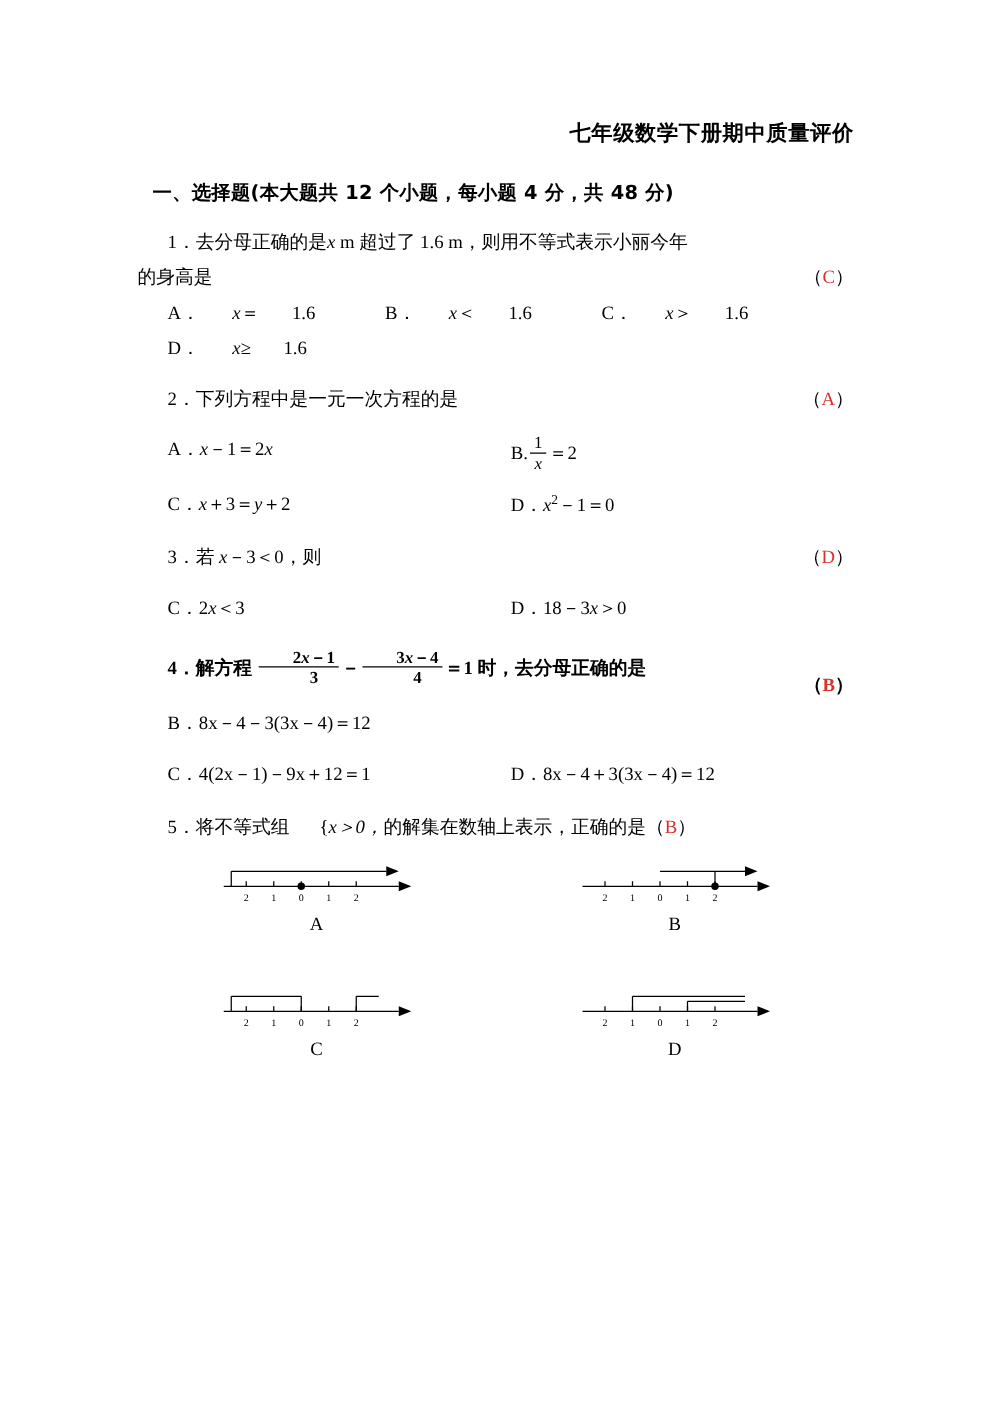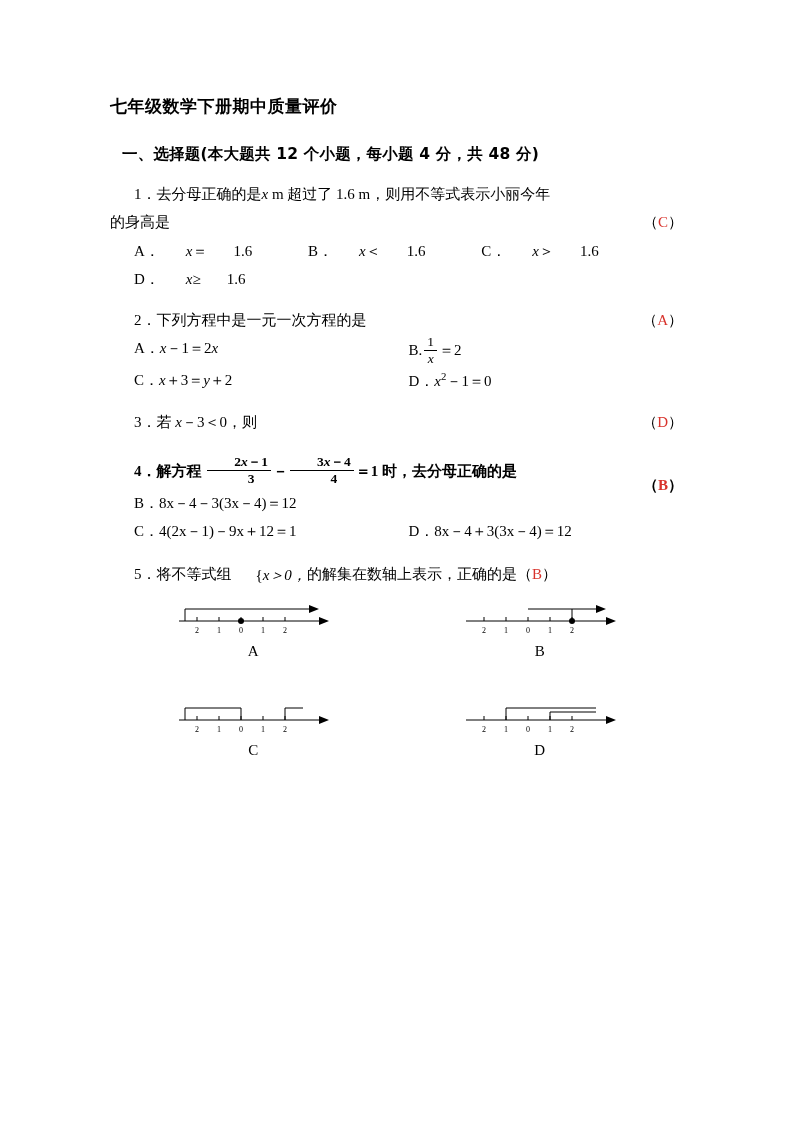--- a/index.html
+++ b/index.html
@@ -16,21 +16,21 @@
   }
   .page {
     position: absolute;
     left: 0; top: 0;
     width: 793px;
     height: 1122px;
     box-sizing: border-box;
     padding: 95px 110px 0 110px;
   }
   .doc-title {
-    text-align: left;
+    text-align: right;
     font-size: 17px;
     font-weight: bold;
     font-family: Liberation Sans, sans-serif;
     letter-spacing: 0.5px;
     margin: 0 0 26px 0;
   }
   .section-head {
     font-size: 15.5px;
     font-weight: bold;
     font-family: "DejaVu Sans", sans-serif;
@@ -57,21 +57,21 @@
     font-size: 15px;
     white-space: nowrap;
   }
   .opts {
     font-size: 15px;
     line-height: 1.9;
     display: flex;
     text-indent: 0;
     padding-left: 24px;
   }
-  .opts.two > div { width: 50%; }
+  .opts.two > div { width: 50%; margin-top: 12px; }
   .opts.inline { display: block; padding-left: 24px; }
   .opts.inline span { margin-right: 26px; display: inline-block; }
   i, .it {
     font-family: "Liberation Serif", serif;
     font-style: italic;
   }
   .frac {
     display: inline-block;
     vertical-align: -0.55em;
     text-align: center;
@@ -149,20 +149,24 @@
     </div>
   </div>
 
   <div class="q">
     <div class="qline indent">
       <span>3．</span><span>若 </span><i>x</i><span>－3＜0，则</span>
       <span class="ansbox">
         <span>（</span><span class="ans">D</span><span>）</span>
       </span>
     </div>
+    <div class="opts two">
+      <div><span>C．</span><span>2</span><i>x</i><span>＜3</span></div>
+      <div><span>D．</span><span>18－3</span><i>x</i><span>＞0</span></div>
+    </div>
   </div>
 
   <div class="q" style="margin-top:16px;">
     <div class="qline indent" style="line-height:2.4;font-weight:bold;">
       <span>4．</span><span>解方程 </span><span class="frac"><span class="num"><span>2</span><i>x</i><span>－1</span></span><span class="den">3</span></span><span>－</span><span class="frac"><span class="num"><span>3</span><i>x</i><span>－4</span></span><span class="den">4</span></span><span>＝1 时，去分母正确的是</span>
       <span class="ansbox" style="top:14px;">
         <span>（</span><span class="ans">B</span><span>）</span>
       </span>
     </div>
     <div class="opts two">

